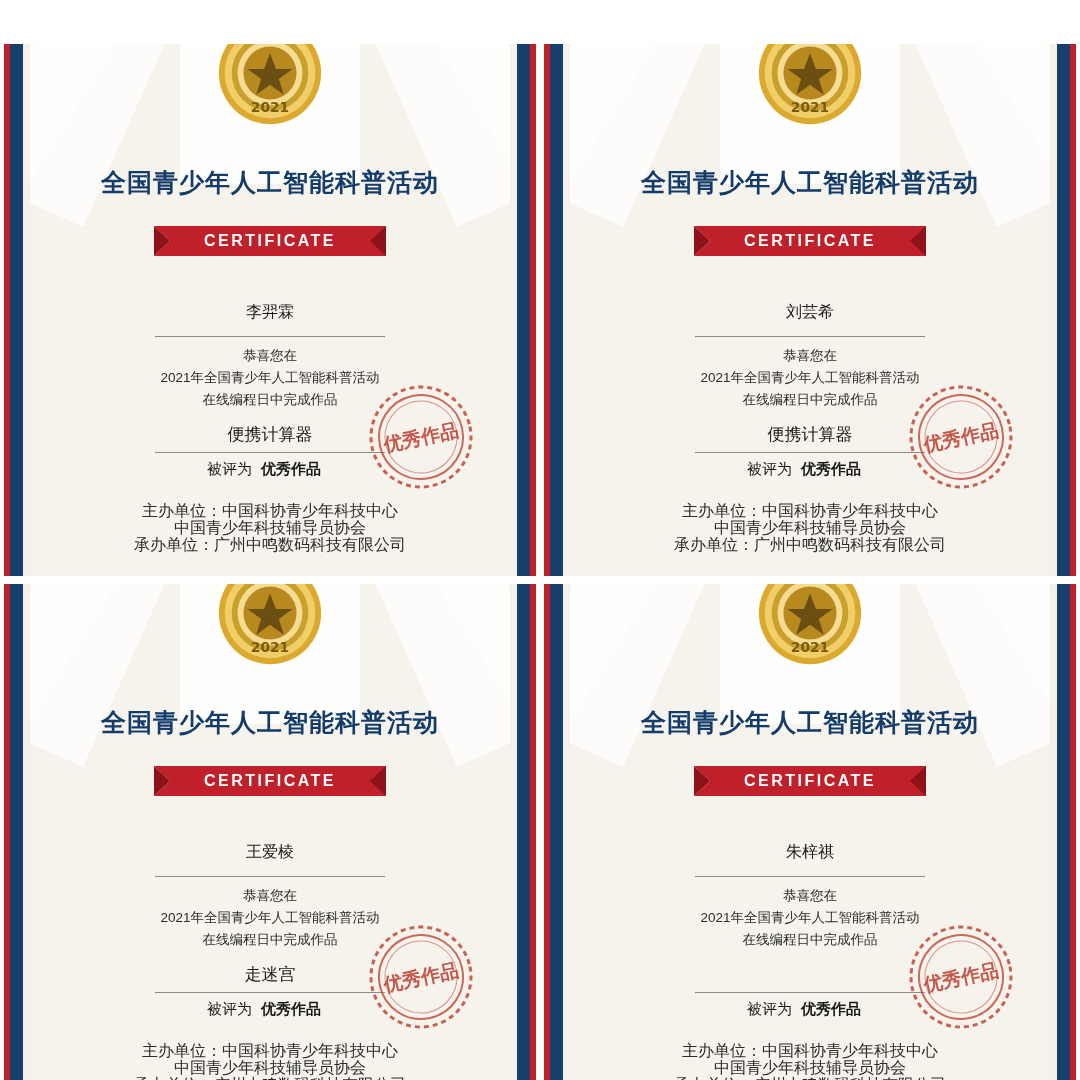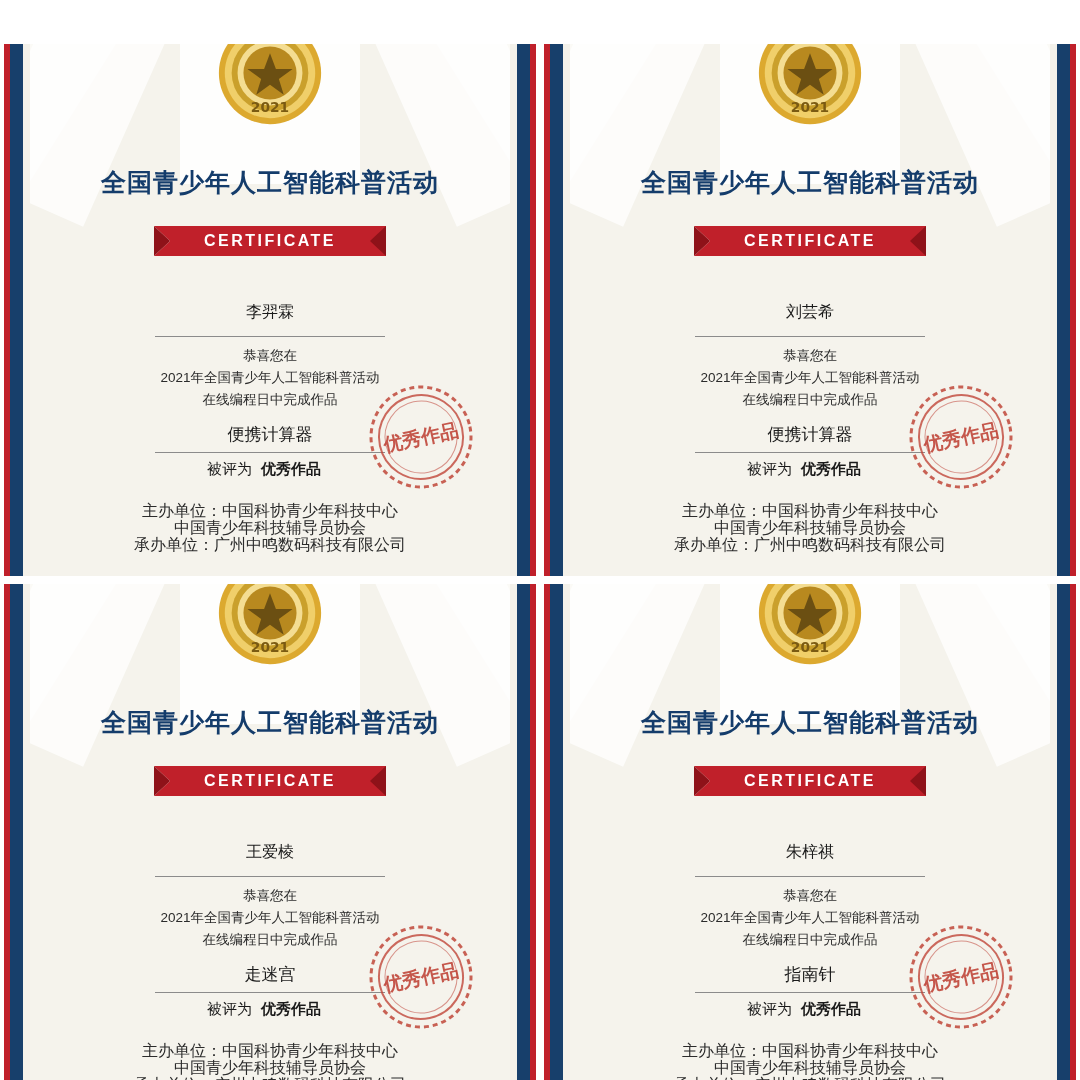--- a/index.html
+++ b/index.html
@@ -439,21 +439,20 @@
         <div class="bnr-text">CERTIFICATE</div>
       </div>
 
       <div class="name">朱梓祺</div>
       <div class="rule name-rule"></div>
 
       <div class="line l1">恭喜您在</div>
       <div class="line l2">2021年全国青少年人工智能科普活动</div>
       <div class="line l3">在线编程日中完成作品</div>
 
-      <div class="work">指南针</div>
       <div class="rule work-rule"></div>
 
       <div class="award">
         <span>被评为</span>
         <b>优秀作品</b>
       </div>
 
       <div class="orgs">
         <div>主办单位：中国科协青少年科技中心</div>
         <div>中国青少年科技辅导员协会</div>

